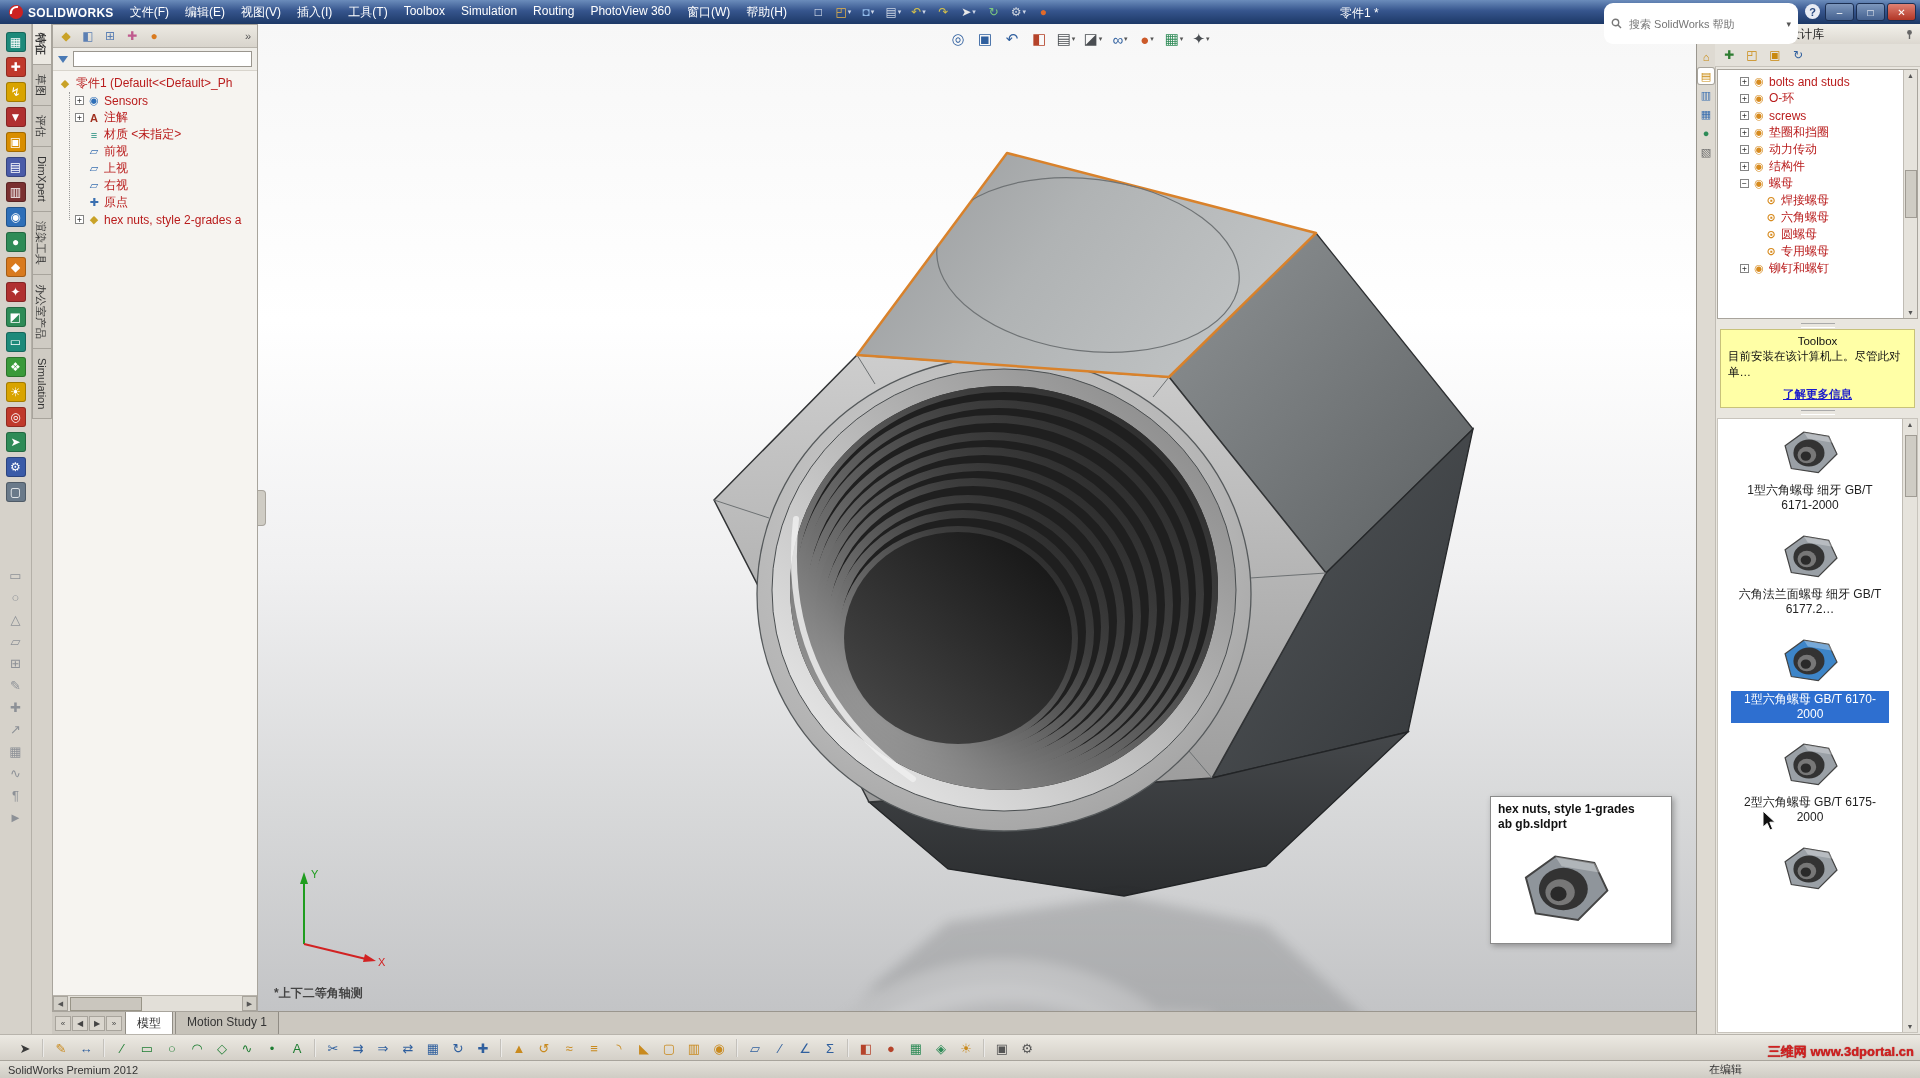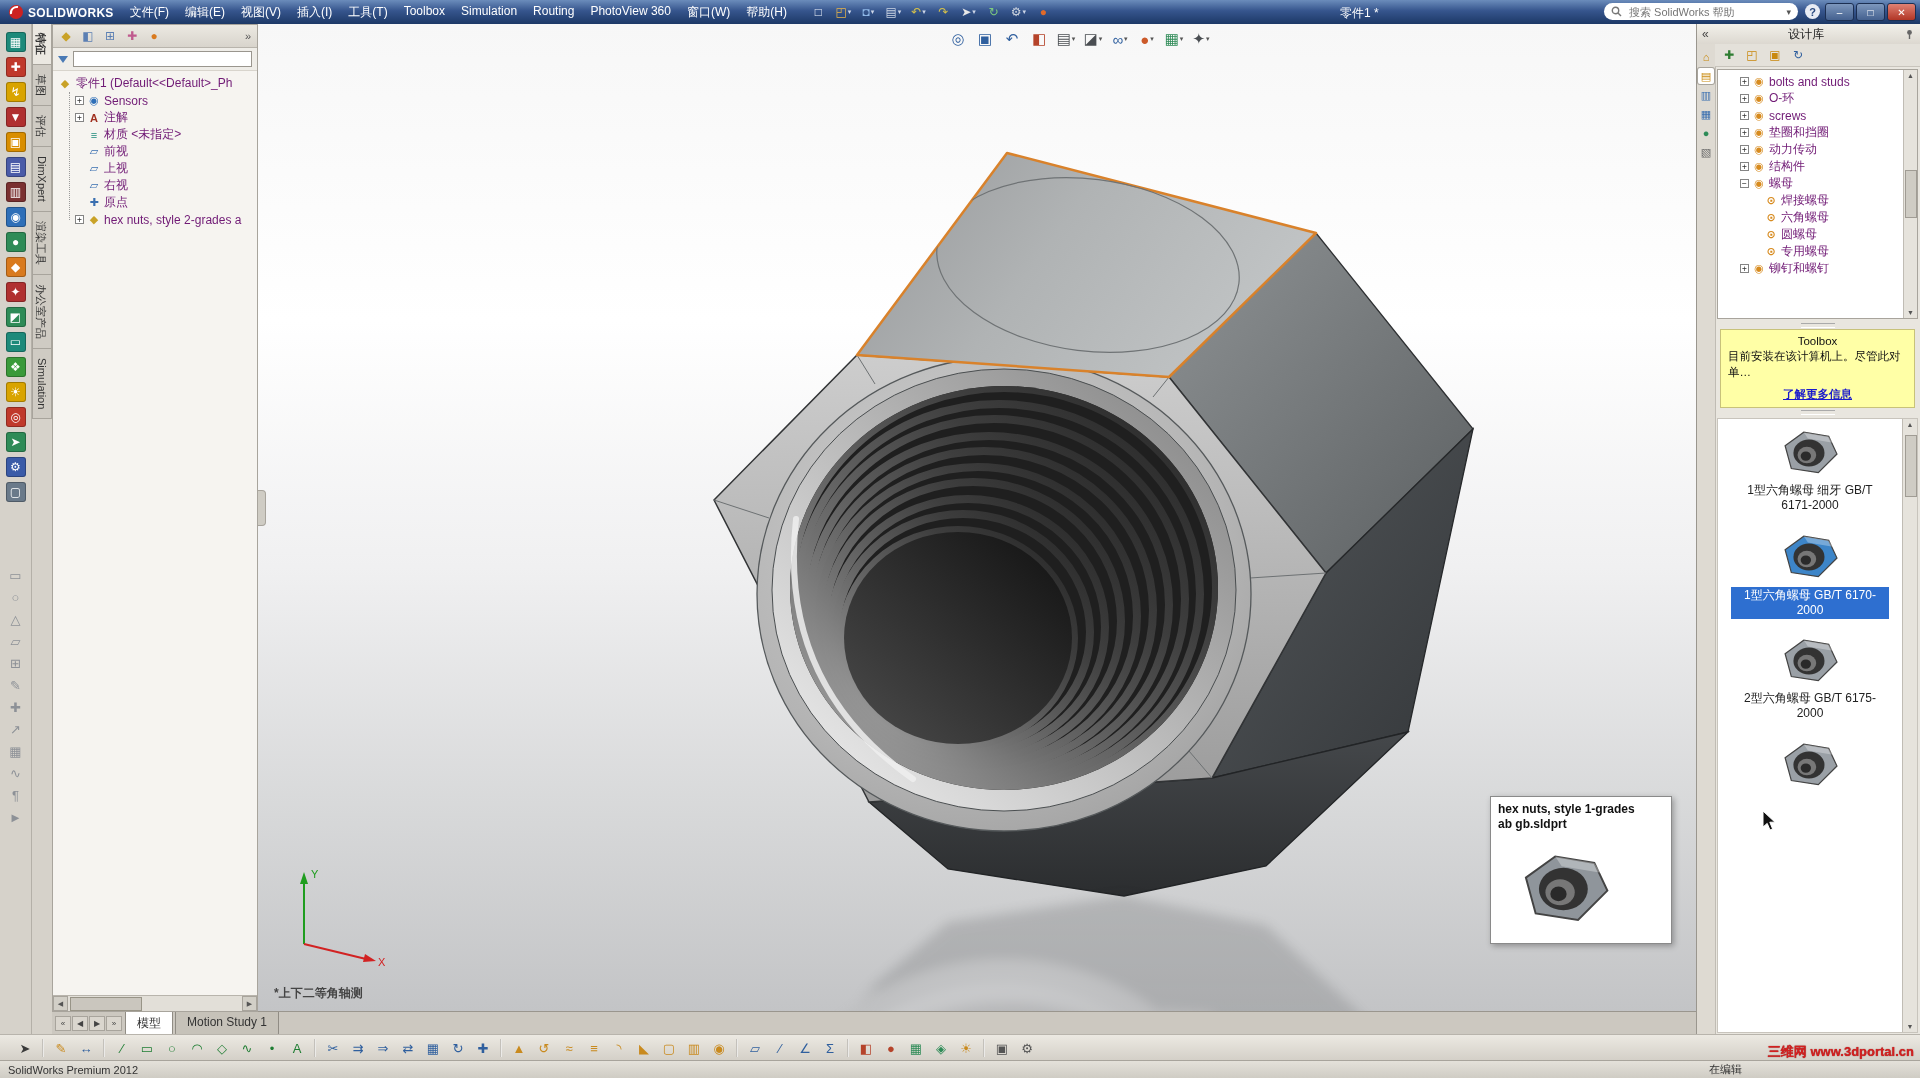--- a/index.html
+++ b/index.html
@@ -12,21 +12,21 @@
     display:flex;align-items:center;}
   .logo{display:flex;align-items:flex-end;gap:4px;padding:0 8px;}
   .logo-text{font-weight:bold;font-size:12px;letter-spacing:.3px;}
   .menubar{display:flex;}
   .menu{padding:4px 8px;font-size:12px;white-space:nowrap;}
   .quickbar{display:flex;margin-left:12px;gap:2px;}
   .qicon{width:23px;height:18px;display:flex;align-items:center;justify-content:center;font-size:12px;}
   .qicon.dropdown::after{content:"▾";font-size:7px;margin-left:1px;color:#cdd6e8;}
   .doc-title{position:absolute;left:1340px;top:5px;font-size:12px;}
   .search{position:absolute;right:122px;top:3px;width:180px;height:17px;background:#fff;border-radius:9px;
-          display:flex;align-items:center;padding:0 7px;gap:5px;}
+          display:flex;align-items:center;padding:12px 7px;gap:5px;}
   .search input{border:none;outline:none;flex:1;font-size:11px;color:#555;background:transparent;font-family:inherit;}
   .search-dd{color:#555;font-size:9px;}
   .helpbtn{position:absolute;right:100px;top:4px;width:15px;height:15px;border-radius:50%;background:#e8ecf4;
            color:#2a4a80;font-size:11px;font-weight:bold;display:flex;align-items:center;justify-content:center;}
   .winbtns{position:absolute;right:4px;top:3px;display:flex;gap:2px;}
   .wbtn{width:27px;height:16px;display:flex;align-items:center;justify-content:center;font-size:10px;
         background:linear-gradient(#7d97bd,#44618f);border:1px solid #1c2f52;border-radius:3px;color:#fff;}
   .wbtn[data-name="close-button"]{background:linear-gradient(#e08173,#b13626);}
 
   
@@ -57,21 +57,21 @@
   .fp-filter input{flex:1;height:14px;border:1px solid #9a968e;font-size:11px;padding:0 3px;background:#fff;font-family:inherit;}
   .ftree{position:relative;padding:3px 0 0 5px;}
   .ft-root{display:flex;align-items:center;gap:4px;height:18px;white-space:nowrap;overflow:hidden;}
   .ft-items{position:relative;margin-left:7px;}
   .ft-items::before{content:"";position:absolute;left:4px;top:0;bottom:8px;border-left:1px dotted #9a9a9a;}
   .trow{display:flex;align-items:center;gap:3px;height:17px;padding-left:10px;white-space:nowrap;overflow:hidden;}
   .toggle{flex:0 0 9px;width:9px;height:9px;border:1px solid #848484;background:#fff;font-size:8px;line-height:7px;
           text-align:center;color:#333;box-sizing:border-box;font-family:"DejaVu Sans Mono",monospace;}
   .toggle:empty{visibility:hidden;}
   .ticon{flex:0 0 14px;width:14px;text-align:center;font-size:11px;font-weight:bold;}
-  .tlabel{font-size:12px;color:#701a75;}
+  .tlabel{font-size:12px;color:#b91c1c;}
   .fp-hscroll{position:absolute;left:0;right:0;bottom:0;height:15px;background:#e2dfd8;border-top:1px solid #b8b4ac;
               display:flex;align-items:center;}
   .sb-btn{width:15px;height:15px;font-size:7px;display:flex;align-items:center;justify-content:center;background:#d2cfc7;
           border:1px solid #a8a49c;color:#555;box-sizing:border-box;}
   .sb-track{flex:1;position:relative;height:100%;}
   .sb-thumb{position:absolute;left:2px;top:1px;width:70px;height:12px;background:#cac6be;border:1px solid #989487;}
 
   
   .viewport{position:absolute;left:258px;top:24px;width:1438px;height:988px;overflow:hidden;
     background:linear-gradient(180deg,#f7f7f7 0%,#ffffff 30%,#f0f0f1 55%,#d7d8d9 80%,#c3c4c6 100%);}
@@ -589,20 +589,26 @@
 
       <div class="dl-items" data-name="library-items-list">
         <div class="dl-items-col">
 
             <div class="lib-item" data-name="library-item">
               <svg class="thumb" width="78" height="56" viewBox="0 0 72 54" data-name="nut-thumbnail">
                 <use href="#nutThumb" xlink:href="#nutThumb"></use>
               </svg>
               <div class="cap" data-name="library-item-caption">1型六角螺母 细牙 GB/T 6171-2000</div>
             </div>
+            <div class="lib-item" data-name="library-item">
+              <svg class="thumb" width="78" height="56" viewBox="0 0 72 54" data-name="nut-thumbnail">
+                <use href="#nutThumb" xlink:href="#nutThumb"></use>
+              </svg>
+              <div class="cap" data-name="library-item-caption">六角法兰面螺母 细牙 GB/T 6177.2…</div>
+            </div>
             <div class="lib-item selected" data-name="library-item">
               <svg class="thumb" width="78" height="56" viewBox="0 0 72 54" data-name="nut-thumbnail">
                 <use href="#nutThumb" xlink:href="#nutThumb"></use>
               </svg>
               <div class="cap" data-name="library-item-caption">1型六角螺母 GB/T 6170-2000</div>
             </div>
             <div class="lib-item" data-name="library-item">
               <svg class="thumb" width="78" height="56" viewBox="0 0 72 54" data-name="nut-thumbnail">
                 <use href="#nutThumb" xlink:href="#nutThumb"></use>
               </svg>

